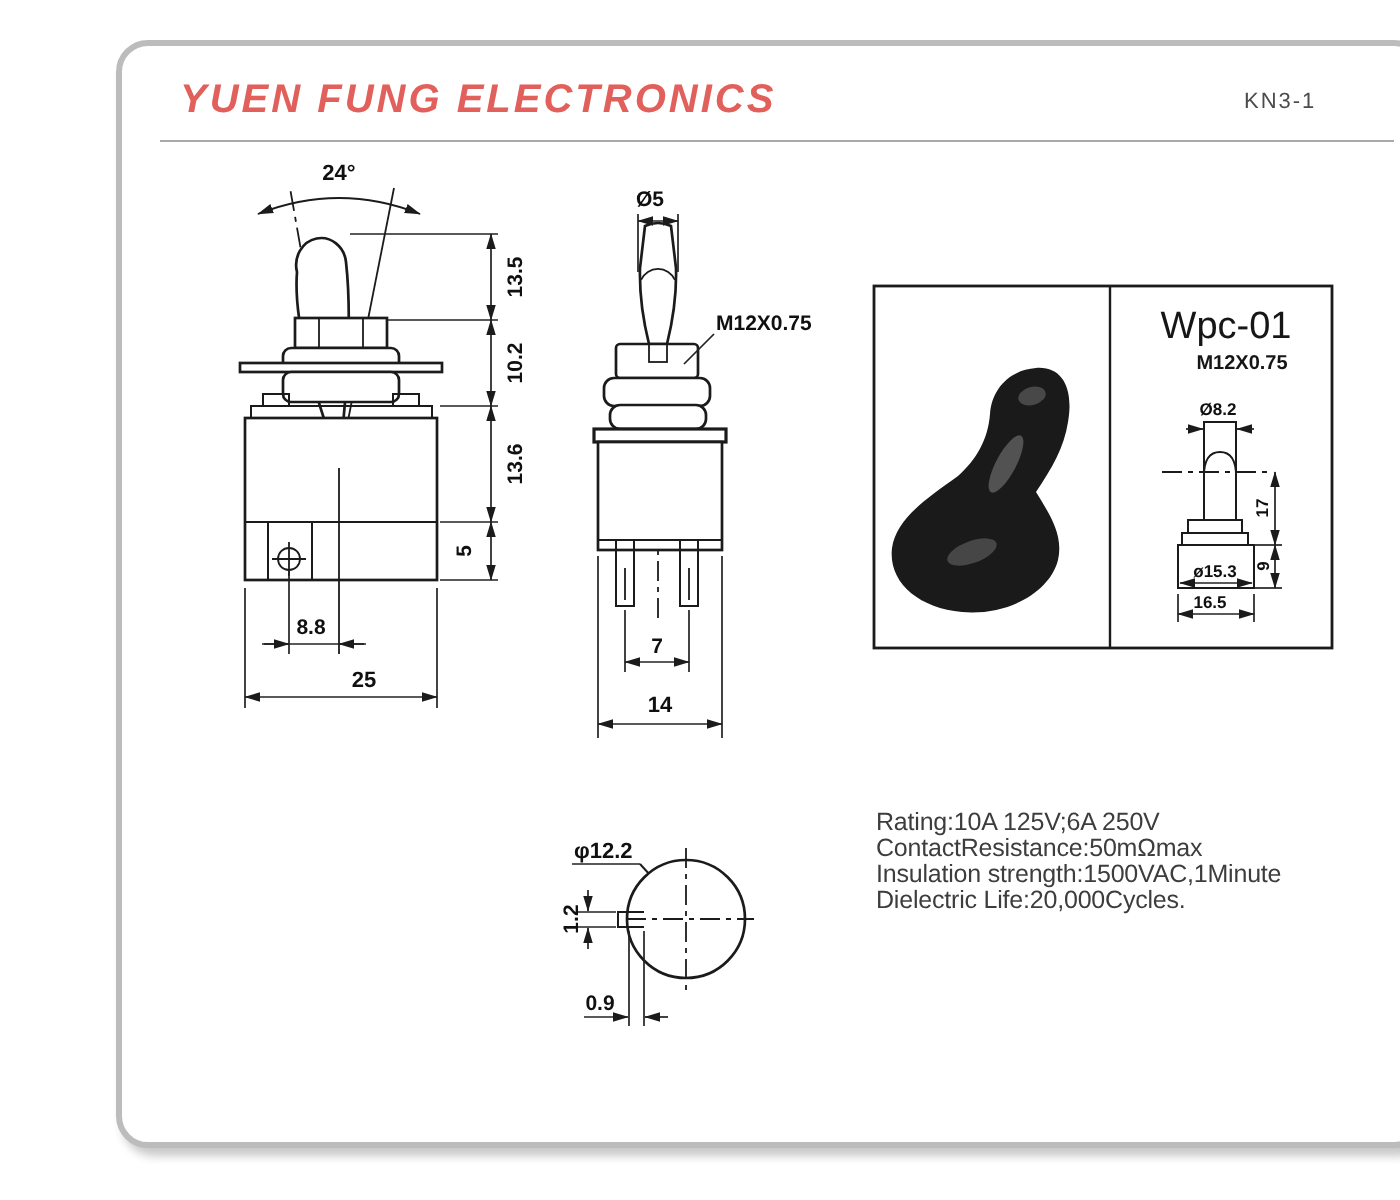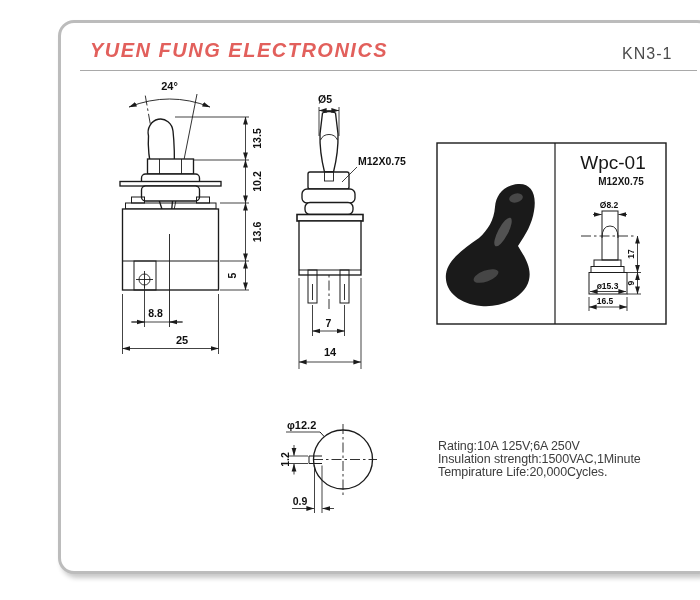--- a/index.html
+++ b/index.html
@@ -3,23 +3,23 @@
 <meta charset="utf-8">
 <style>
   html,body{margin:0;padding:0;background:#ffffff;}
   .stage{position:relative;width:700px;height:600px;background:#fff;overflow:hidden;
          font-family:"Liberation Sans",sans-serif;margin-left:36px;}
   .sheet{position:absolute;left:22px;top:20px;width:649px;height:548px;background:#fff;
          border:3px solid #bcbcbc;border-radius:16px;
          box-shadow:3px 4px 5px rgba(0,0,0,0.22);}
   .brand{position:absolute;left:54px;top:39px;font-size:20px;font-weight:bold;font-style:italic;
          letter-spacing:1.5px;color:#e2605c;white-space:nowrap;}
-  .model{position:absolute;left:586px;top:45px;font-size:16px;color:#4c4c4c;letter-spacing:1px;}
+  .model{position:absolute;left:586px;top:45px;font-size:11px;color:#4c4c4c;letter-spacing:1px;}
   .header-rule{position:absolute;left:44px;top:70px;width:617px;height:1px;background:#a9a9a9;}
-  .specs{position:absolute;left:402px;top:440px;width:262px;color:#3d3d3d;
+  .specs{position:absolute;left:402px;top:405px;width:262px;color:#3d3d3d;
          font-size:12.5px;line-height:13.1px;letter-spacing:-0.1px;}
   svg.draw{position:absolute;left:0;top:0;}
   .ln{stroke:#1b1b1b;stroke-width:1;fill:none;}
   .outline{stroke:#1b1b1b;stroke-width:1.35;fill:#ffffff;}
   .thin{stroke:#1b1b1b;stroke-width:0.9;fill:none;}
   .dim{stroke:#222;stroke-width:0.85;fill:none;}
   .cl{stroke-dasharray:10 3 2.5 3;}
   .t10{font:bold 10.5px "Liberation Sans",sans-serif;fill:#101010;}
   .t11{font:bold 11px "Liberation Sans",sans-serif;fill:#101010;}
   .t8{font:bold 8.5px "Liberation Sans",sans-serif;fill:#101010;}
@@ -191,16 +191,17 @@
       <line x1="278.5" y1="465.5" x2="278.5" y2="513" class="dim"></line>
       <line x1="286" y1="465.5" x2="286" y2="513" class="dim"></line>
       <line x1="256" y1="508.5" x2="278" y2="508.5" class="dim" marker-end="url(#aE)"></line>
       <line x1="298" y1="508.5" x2="286.5" y2="508.5" class="dim" marker-end="url(#aE)"></line>
       <text class="t10" x="264" y="505" text-anchor="middle">0.9</text>
     </g>
   </svg>
 
   <div class="specs">
     <div>Rating:10A 125V;6A 250V</div>
+    <div>ContactResistance:50mΩmax</div>
     <div>Insulation strength:1500VAC,1Minute</div>
-    <div>Tempirature Life:20,000Cycles.</div>
+    <div>Dielectric Life:20,000Cycles.</div>
   </div>
 </div>
 
 </body></html>

